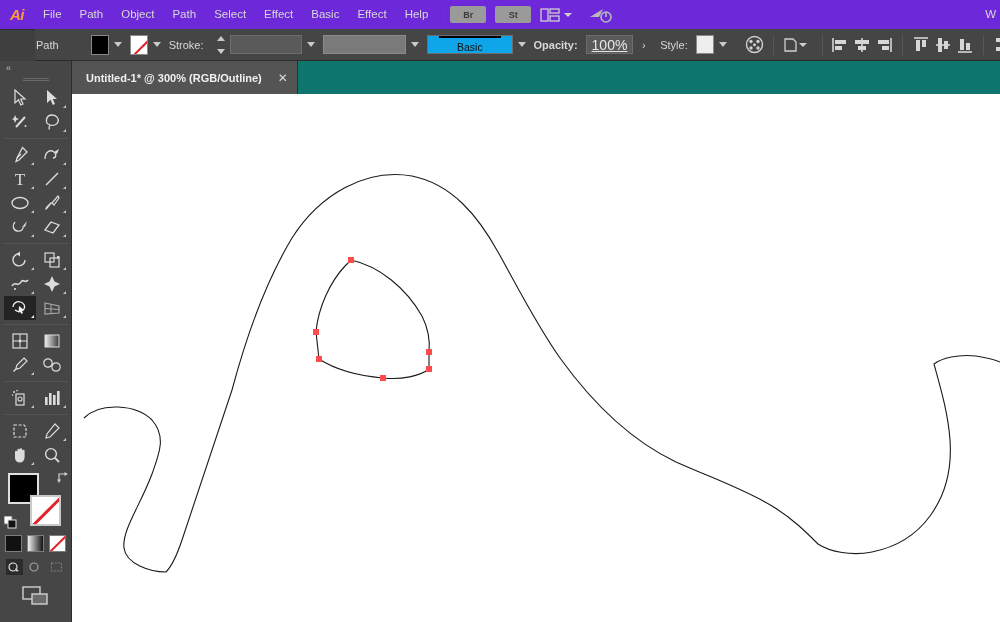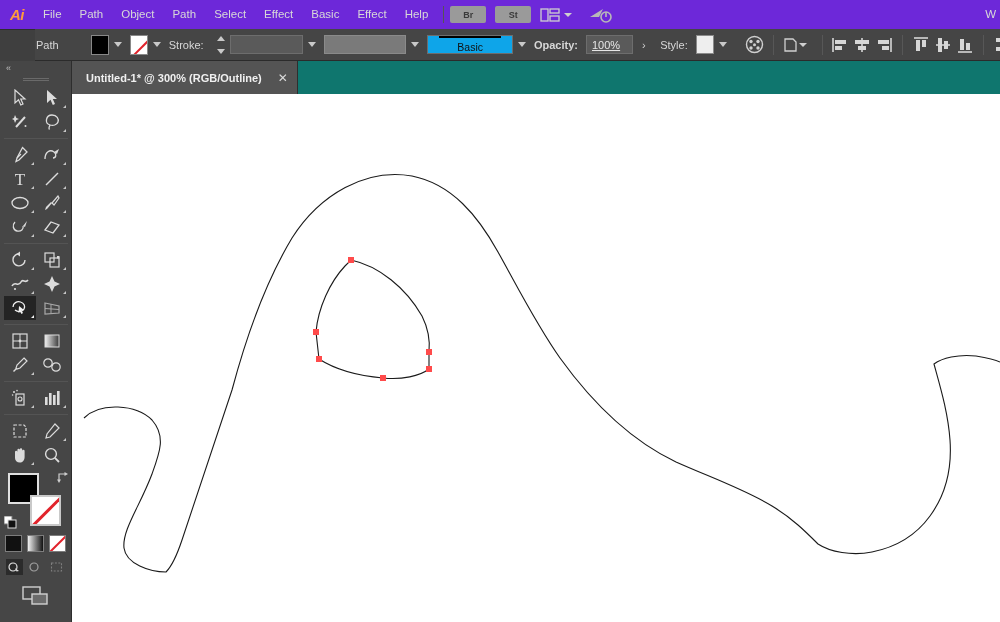--- a/index.html
+++ b/index.html
@@ -65,21 +65,21 @@
   }
   .stepper{
     width:9px;height:18px;display:flex;flex-direction:column;justify-content:space-between;
     align-items:center;margin:0 5px;
   }
   .stepper i{display:block;width:0;height:0;border-left:4px solid transparent;border-right:4px solid transparent;}
   .stepper .up{border-bottom:5px solid #c9c9c9;}
   .stepper .dn{border-top:5px solid #c9c9c9;}
   .field{
     height:19px;background:#5a5a5a;border:1px solid #6d6d6d;box-sizing:border-box;
-    display:flex;align-items:center;padding:0 5px;font-size:11px;color:#e6e6e6;text-decoration:underline;
+    display:flex;align-items:center;padding:0 5px;font-size:14px;color:#e6e6e6;text-decoration:underline;
   }
   .field-wide{width:88px;}
   .field-xwide{width:100px;}
   .brush-field{
     width:104px;height:19px;background:#0ea5e9;border:1px solid #6d6d6d;box-sizing:border-box;
     display:flex;align-items:center;padding:0 4px;justify-content:space-between;flex-direction:column;
   }
   .brush-line{width:62px;height:2px;background:#000;}
   .brush-txt{font-size:10.5px;color:#111;}
   .opacity-val{width:56px;}

